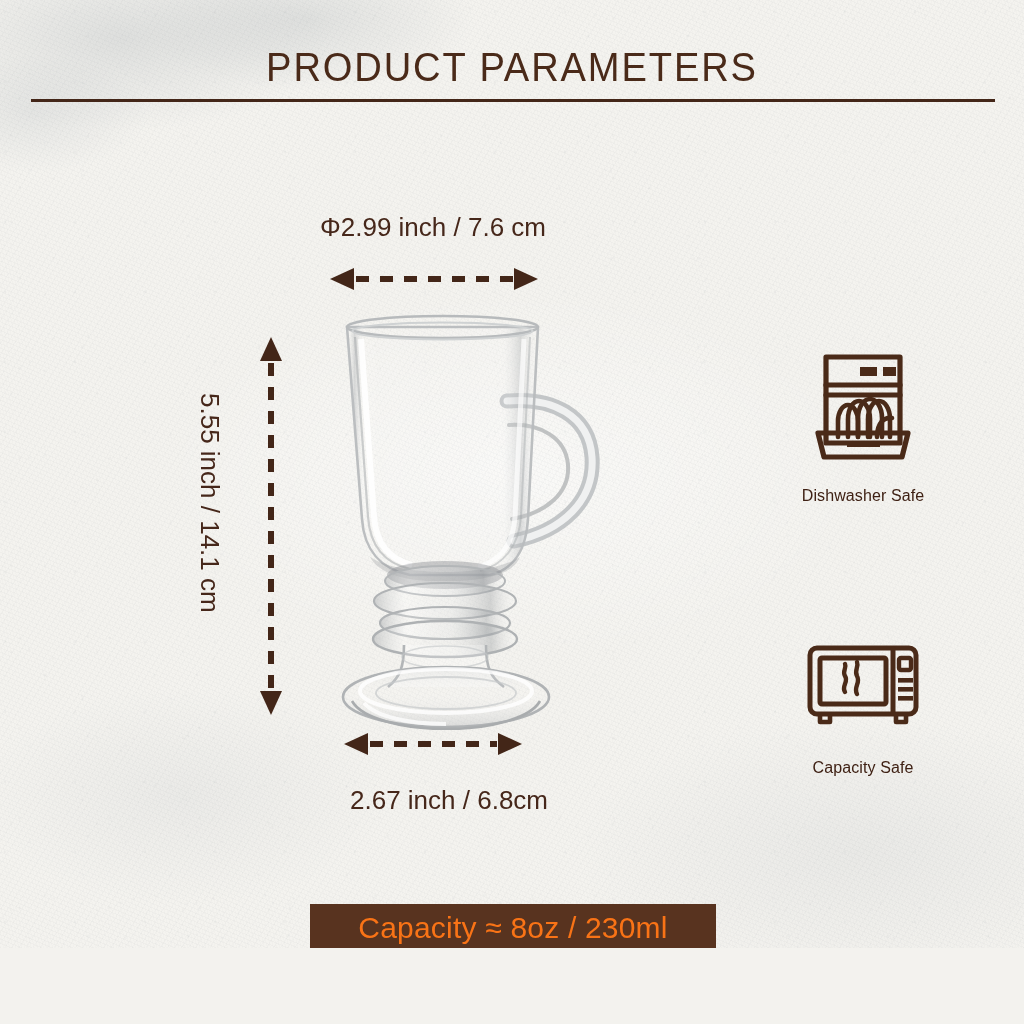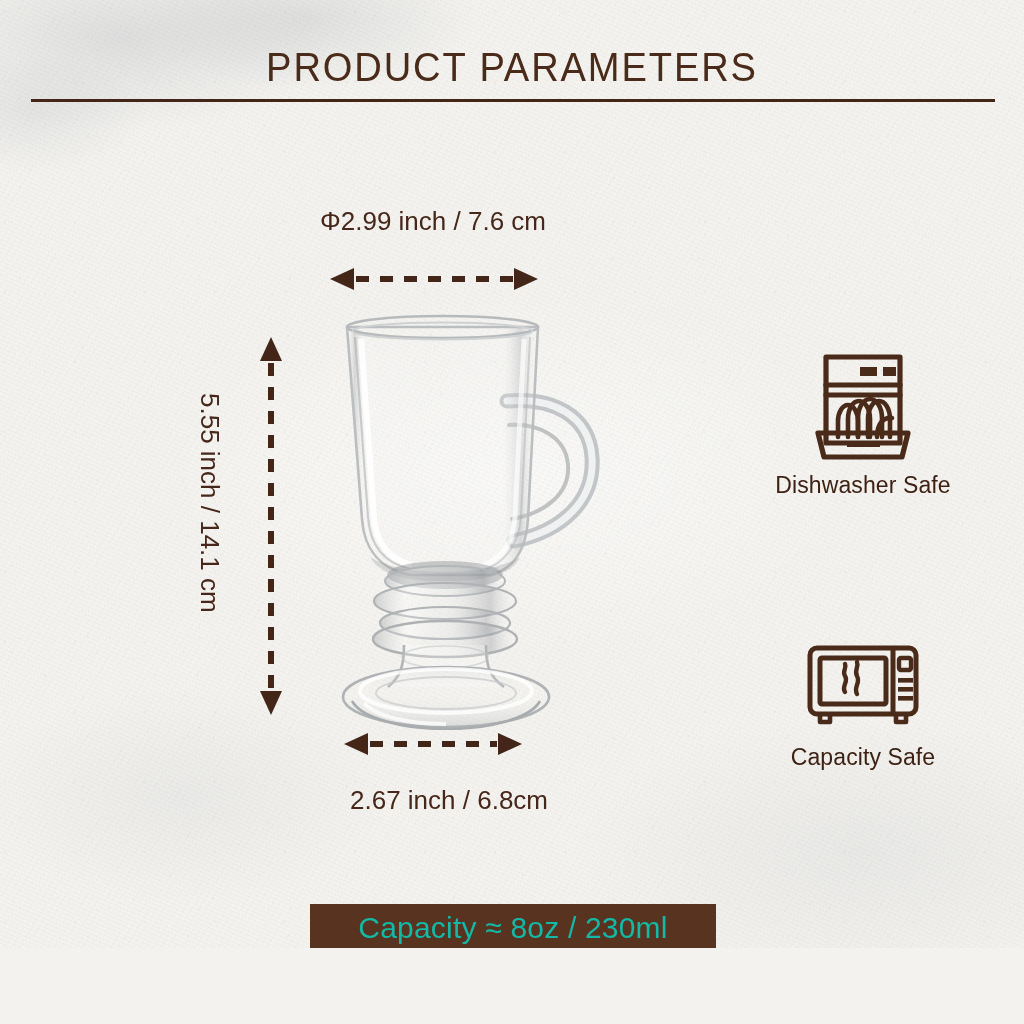--- a/index.html
+++ b/index.html
@@ -86,21 +86,21 @@
 
   
   .dim-text {
     position: absolute;
     color: #46271a;
     font-size: 26px;
     font-family: "Liberation Sans", sans-serif;
     white-space: nowrap;
   }
   #dim-top-label {
-    top: 206px;
+    top: 212px;
     left: 0;
     width: 866px;
     text-align: center;
   }
   #dim-bottom-label {
     top: 785px;
     left: 16px;
     width: 866px;
     text-align: center;
   }
@@ -137,22 +137,22 @@
     width: 230px;
     text-align: center;
   }
   .feature .ficon {
     height: 118px;
     display: flex;
     align-items: center;
     justify-content: center;
   }
   .feature .flabel {
-    margin-top: 10px;
-    font-size: 23px;
+    margin-top: 25px;
+    font-size: 16px;
     color: #3f2114;
     font-family: "Liberation Sans", sans-serif;
     letter-spacing: 0.1px;
   }
   #feature-dishwasher { left: 748px; top: 344px; }
   #feature-microwave  { left: 748px; top: 634px; }
   #feature-microwave .ficon { height: 100px; }
 
   
   #capacity-banner {
@@ -160,21 +160,21 @@
     left: 310px;
     top: 904px;
     width: 406px;
     height: 47px;
     background: #58331f;
     display: flex;
     align-items: center;
     justify-content: center;
   }
   #capacity-text {
-    color: #14b8a6;
+    color: #f97316;
     font-size: 30px;
     font-family: "Liberation Sans", sans-serif;
     letter-spacing: 0.2px;
     white-space: nowrap;
   }
 </style>
 </head>
 <body>
 
 <div id="page">

